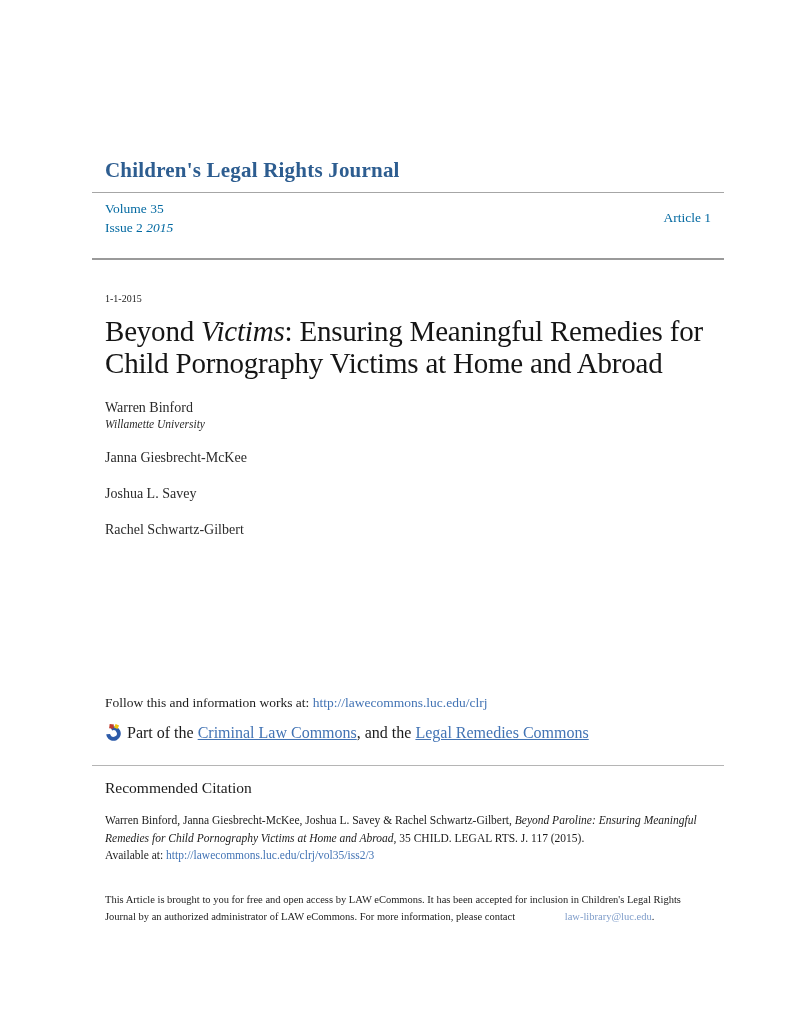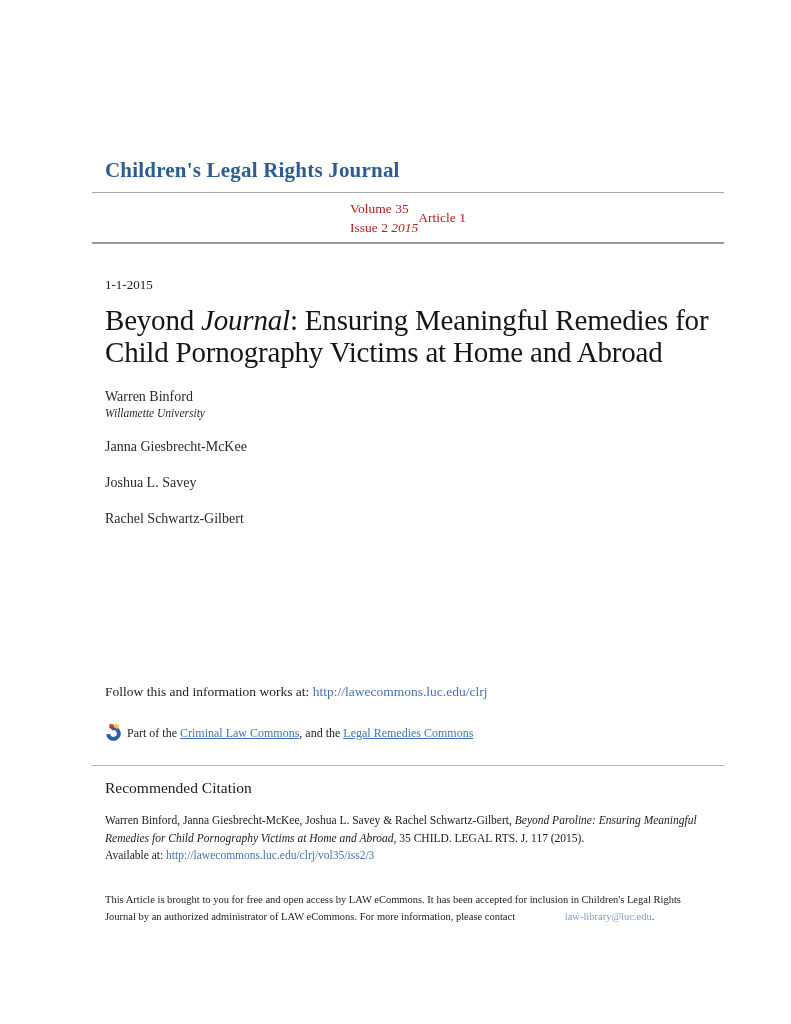--- a/index.html
+++ b/index.html
@@ -34,55 +34,55 @@
   .rule {
     border: none;
     border-top: 1px solid #a6a6a6;
     margin: 0 -13px;            
   }
   .rule-thick {
     border-top: 2px solid #9a9a9a;
   }
   .volume-row {
     display: flex;
-    justify-content: center;
+    justify-content: space-between;
     align-items: center;
-    padding: 7px 0 4px 0;
-    color: #b91c1c;
+    padding: 7px 0 20px 0;
+    color: #0369a1;
     font-size: 13.5px;
     line-height: 1.4;
   }
   .volume-issue { display: flex; flex-direction: column; }
   .article-no { font-size: 13.5px; }
 
   
   .pub-date {
     margin-top: 33px;
-    font-size: 13px;
+    font-size: 10px;
     color: #1b1b1b;
   }
   .article-title {
     margin: 11px 0 0 0;
     font-size: 29px;
     font-weight: normal;
     line-height: 1.12;
     color: #151515;
     letter-spacing: -0.2px;
   }
   .author { margin-top: 20px; }
   .author:first-of-type { margin-top: 17px; }
   .author-name { font-size: 14px; color: #2a2a2a; }
   .author-affil { font-size: 11.5px; font-style: italic; margin-top: 2px; color: #2a2a2a; }
 
   
   .follow-section { margin-top: 157px; }
   .follow-line { font-size: 13.5px; }
   .part-line {
-    margin-top: 23px;
-    font-size: 12px;
+    margin-top: 12px;
+    font-size: 16px;
     display: flex;
     align-items: center;
   }
   .commons-icon { margin-right: 5px; flex: 0 0 auto; position: relative; top: 1px; }
   a.link {
     color: #4273b4;
     text-decoration: none;
     cursor: pointer;
   }
   a.link-underline {
@@ -128,21 +128,21 @@
     <div class="volume-row">
       <div class="volume-issue">
         <span>Volume 35</span>
         <span><span>Issue 2 </span><em>2015</em></span>
       </div>
       <div class="article-no">Article 1</div>
     </div>
     <hr class="rule rule-thick">
 
     <div class="pub-date">1-1-2015</div>
-    <h2 class="article-title"><span>Beyond </span><em>Journal</em><span>: Ensuring Meaningful Remedies for Child Pornography Victims at Home and Abroad</span></h2>
+    <h2 class="article-title"><span>Beyond </span><em>Victims</em><span>: Ensuring Meaningful Remedies for Child Pornography Victims at Home and Abroad</span></h2>
 
     <div class="author">
       <div class="author-name">Warren Binford</div>
       <div class="author-affil">Willamette University</div>
     </div>
     <div class="author">
       <div class="author-name">Janna Giesbrecht-McKee</div>
     </div>
     <div class="author">
       <div class="author-name">Joshua L. Savey</div>

